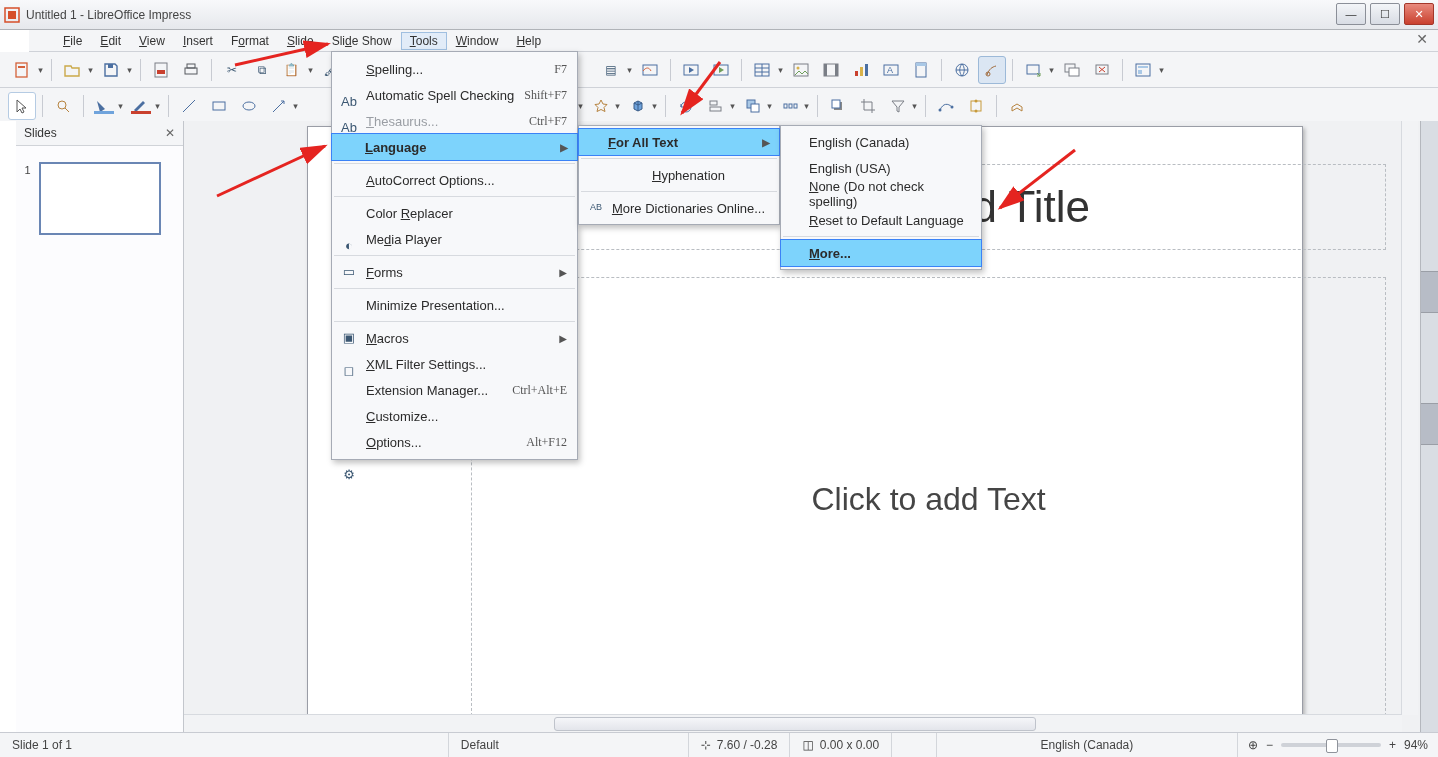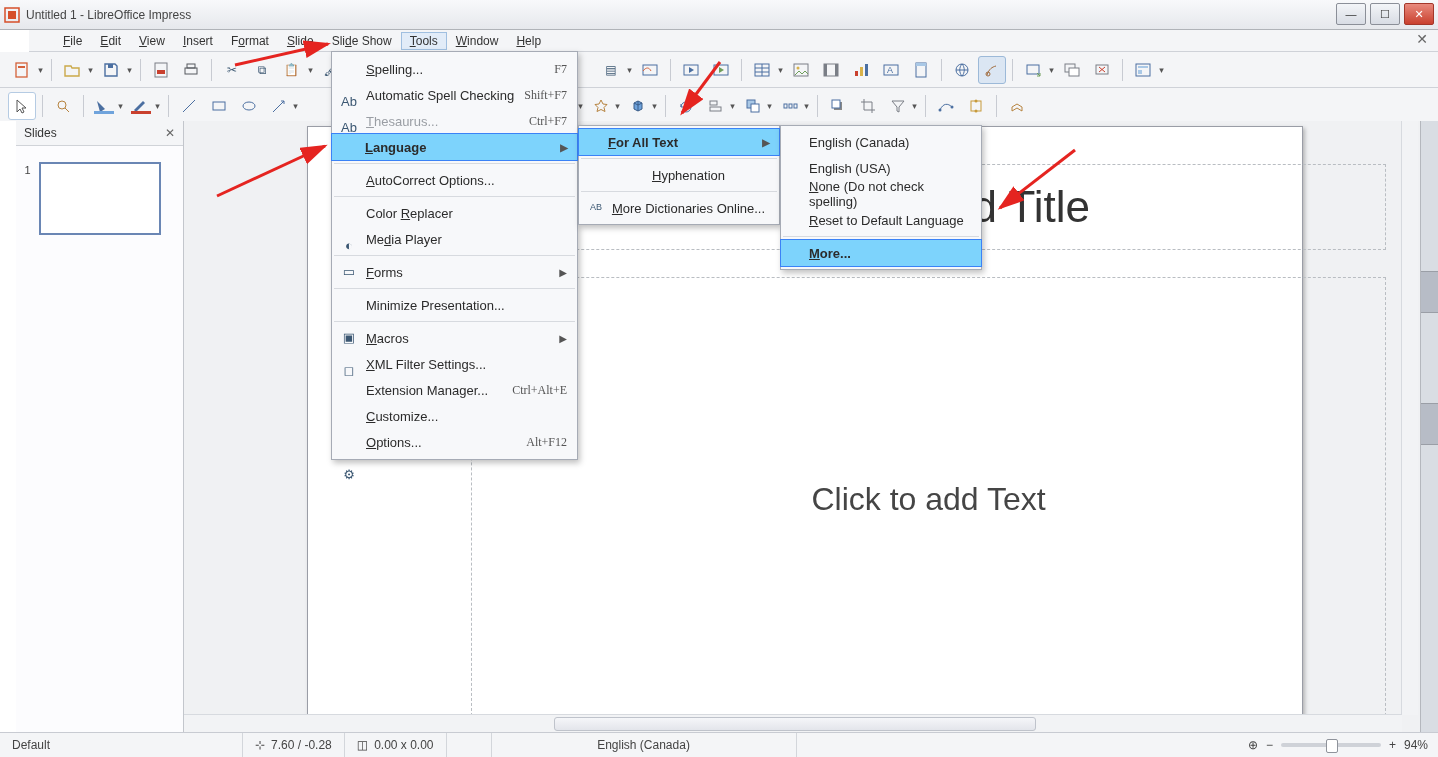--- a/index.html
+++ b/index.html
@@ -447,20 +447,21 @@
       </div>
   </div>
 
   <div class="sidebar-right">
     <div class="side-handle"></div>
     <div class="side-handle" style="margin-top:90px"></div>
   </div>
 </div>
 
 <div class="statusbar">
+  <div class="cell" style="width:430px">Slide 1 of 1</div>
   <div class="cell" style="width:218px">Default</div>
   <div class="cell">
     <span style="margin-right:6px">⊹</span>
     <span>7.60 / -0.28</span>
   </div>
   <div class="cell">
     <span style="margin-right:6px">◫</span>
     <span>0.00 x 0.00</span>
   </div>
   <div class="cell" style="width:20px"></div>

